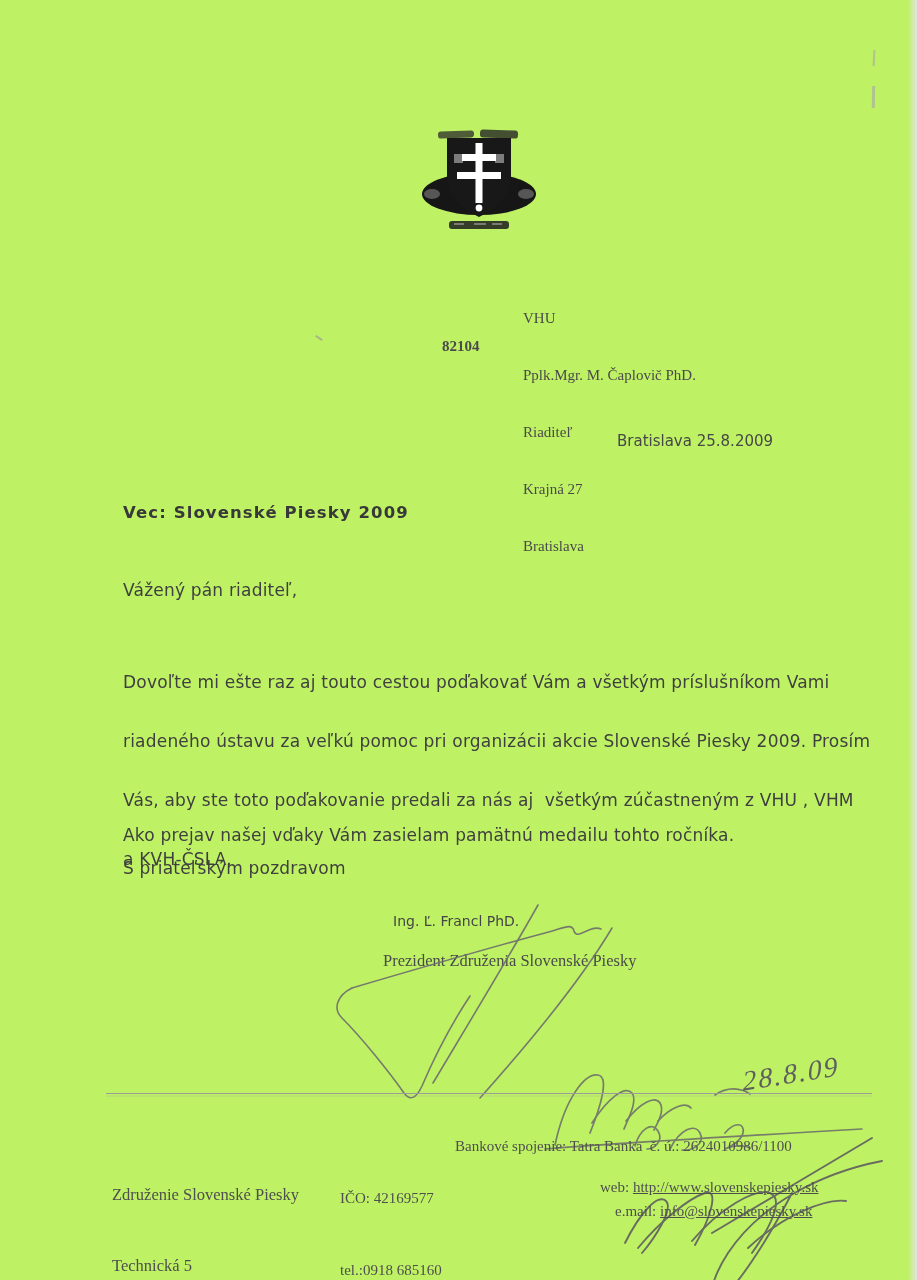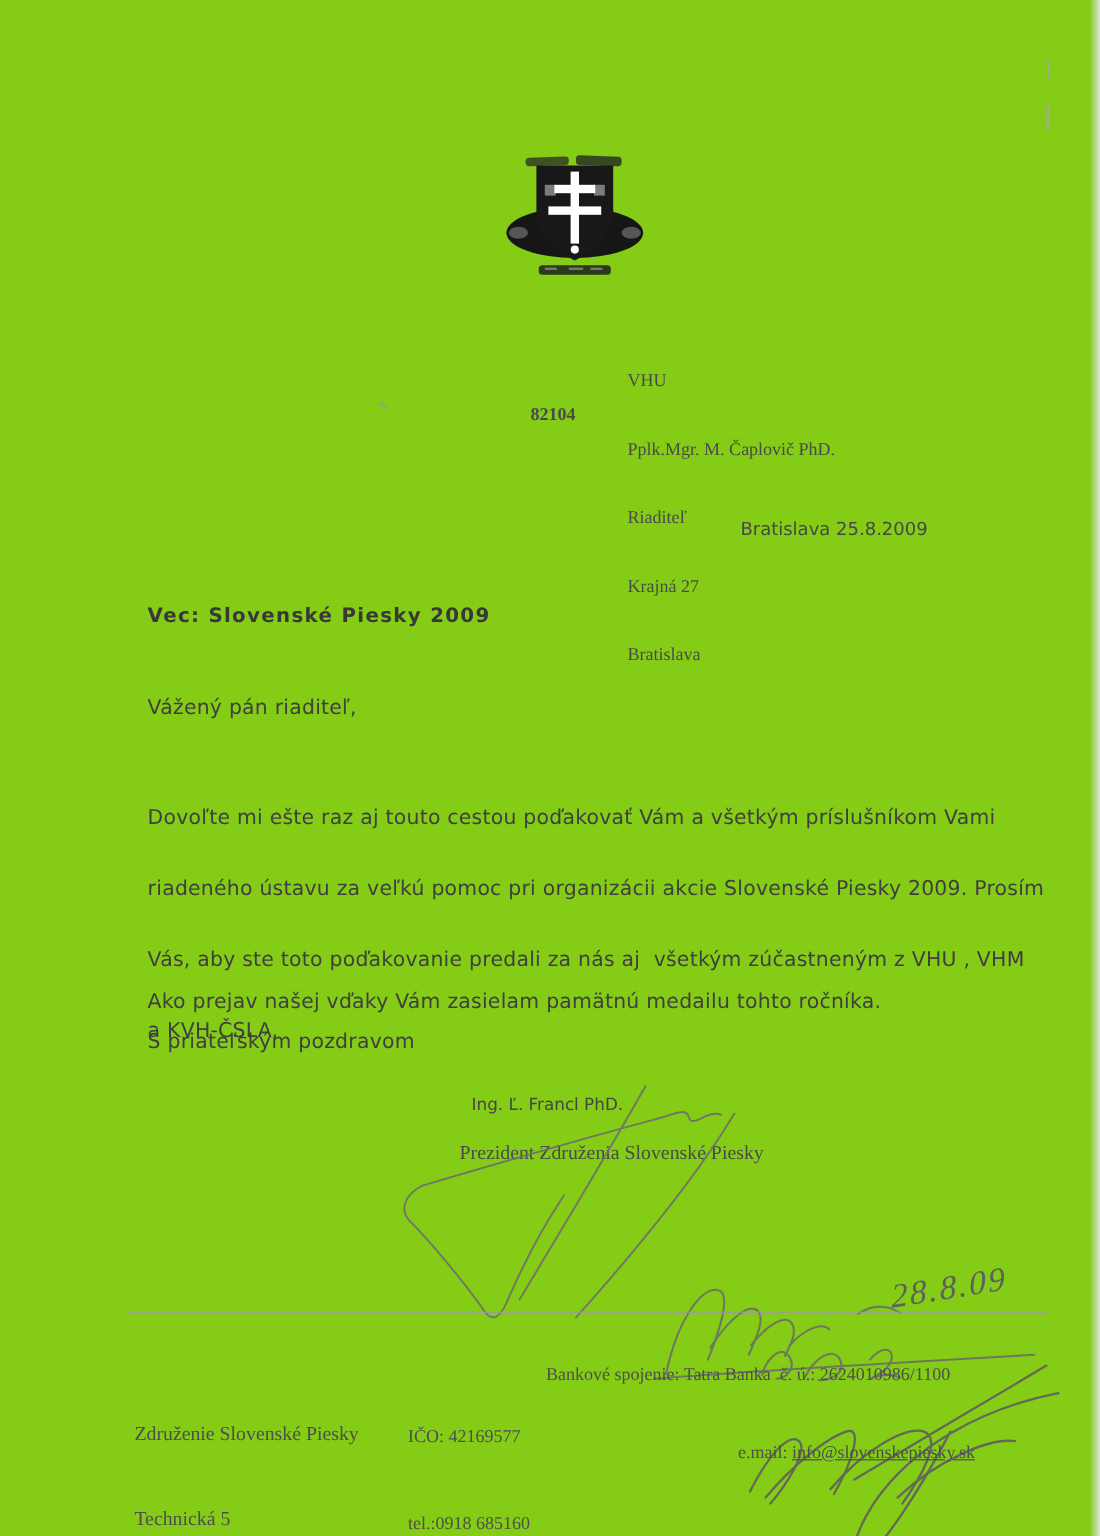--- a/index.html
+++ b/index.html
@@ -1,16 +1,16 @@
 <!DOCTYPE html>
 <html><head>
 <meta charset="utf-8">
 <style>
   html,body{margin:0;padding:0;background:#e9e9e9;}
-  #page{position:relative;width:917px;height:1280px;margin:0 auto;background:#84cc16;overflow:hidden;
+  #page{position:relative;width:917px;height:1280px;margin:0 auto;background:#bef264;overflow:hidden;
         font-family:"DejaVu Sans",sans-serif;color:#3e3e3e;}
   .abs{position:absolute;white-space:pre;}
   .serif{font-family:"Liberation Serif",serif;}
   .sans{font-family:"DejaVu Sans",sans-serif;}
   .body-line{font-size:17px;letter-spacing:.2px;color:#3f3f3f;line-height:21px;}
   .addr-line{font-size:15px;color:#4a4a4a;line-height:21px;}
   .footer-txt{color:#4e4e4e;margin-top:35px;}
   .scanline{background:#a8a8a8;opacity:.65;}
   .uline{text-decoration:underline;}
   svg{display:block;}
@@ -126,17 +126,20 @@
     
   </div>
 
   <div class="abs serif footer-txt" style="left:340px;top:1103px;font-size:15px;line-height:24px;">
     <div>IČO: 42169577</div>
     <div>tel.:0918 685160</div>
     
   </div>
 
   <div class="abs serif footer-txt" style="left:455px;top:1103px;font-size:15px;">Bankové spojenie: Tatra Banka  č. ú.: 2624010986/1100</div>
+  <div class="abs serif footer-txt" style="left:585px;top:1127px;font-size:15px;">
+    <span>web: </span><span class="uline">http://www.slovenskepiesky.sk</span>
+  </div>
   <div class="abs serif footer-txt" style="left:600px;top:1151px;font-size:15px;">
     <span>e.mail: </span><span class="uline">info@slovenskepiesky.sk</span>
   </div>
 
 </div>
 
 </body></html>

